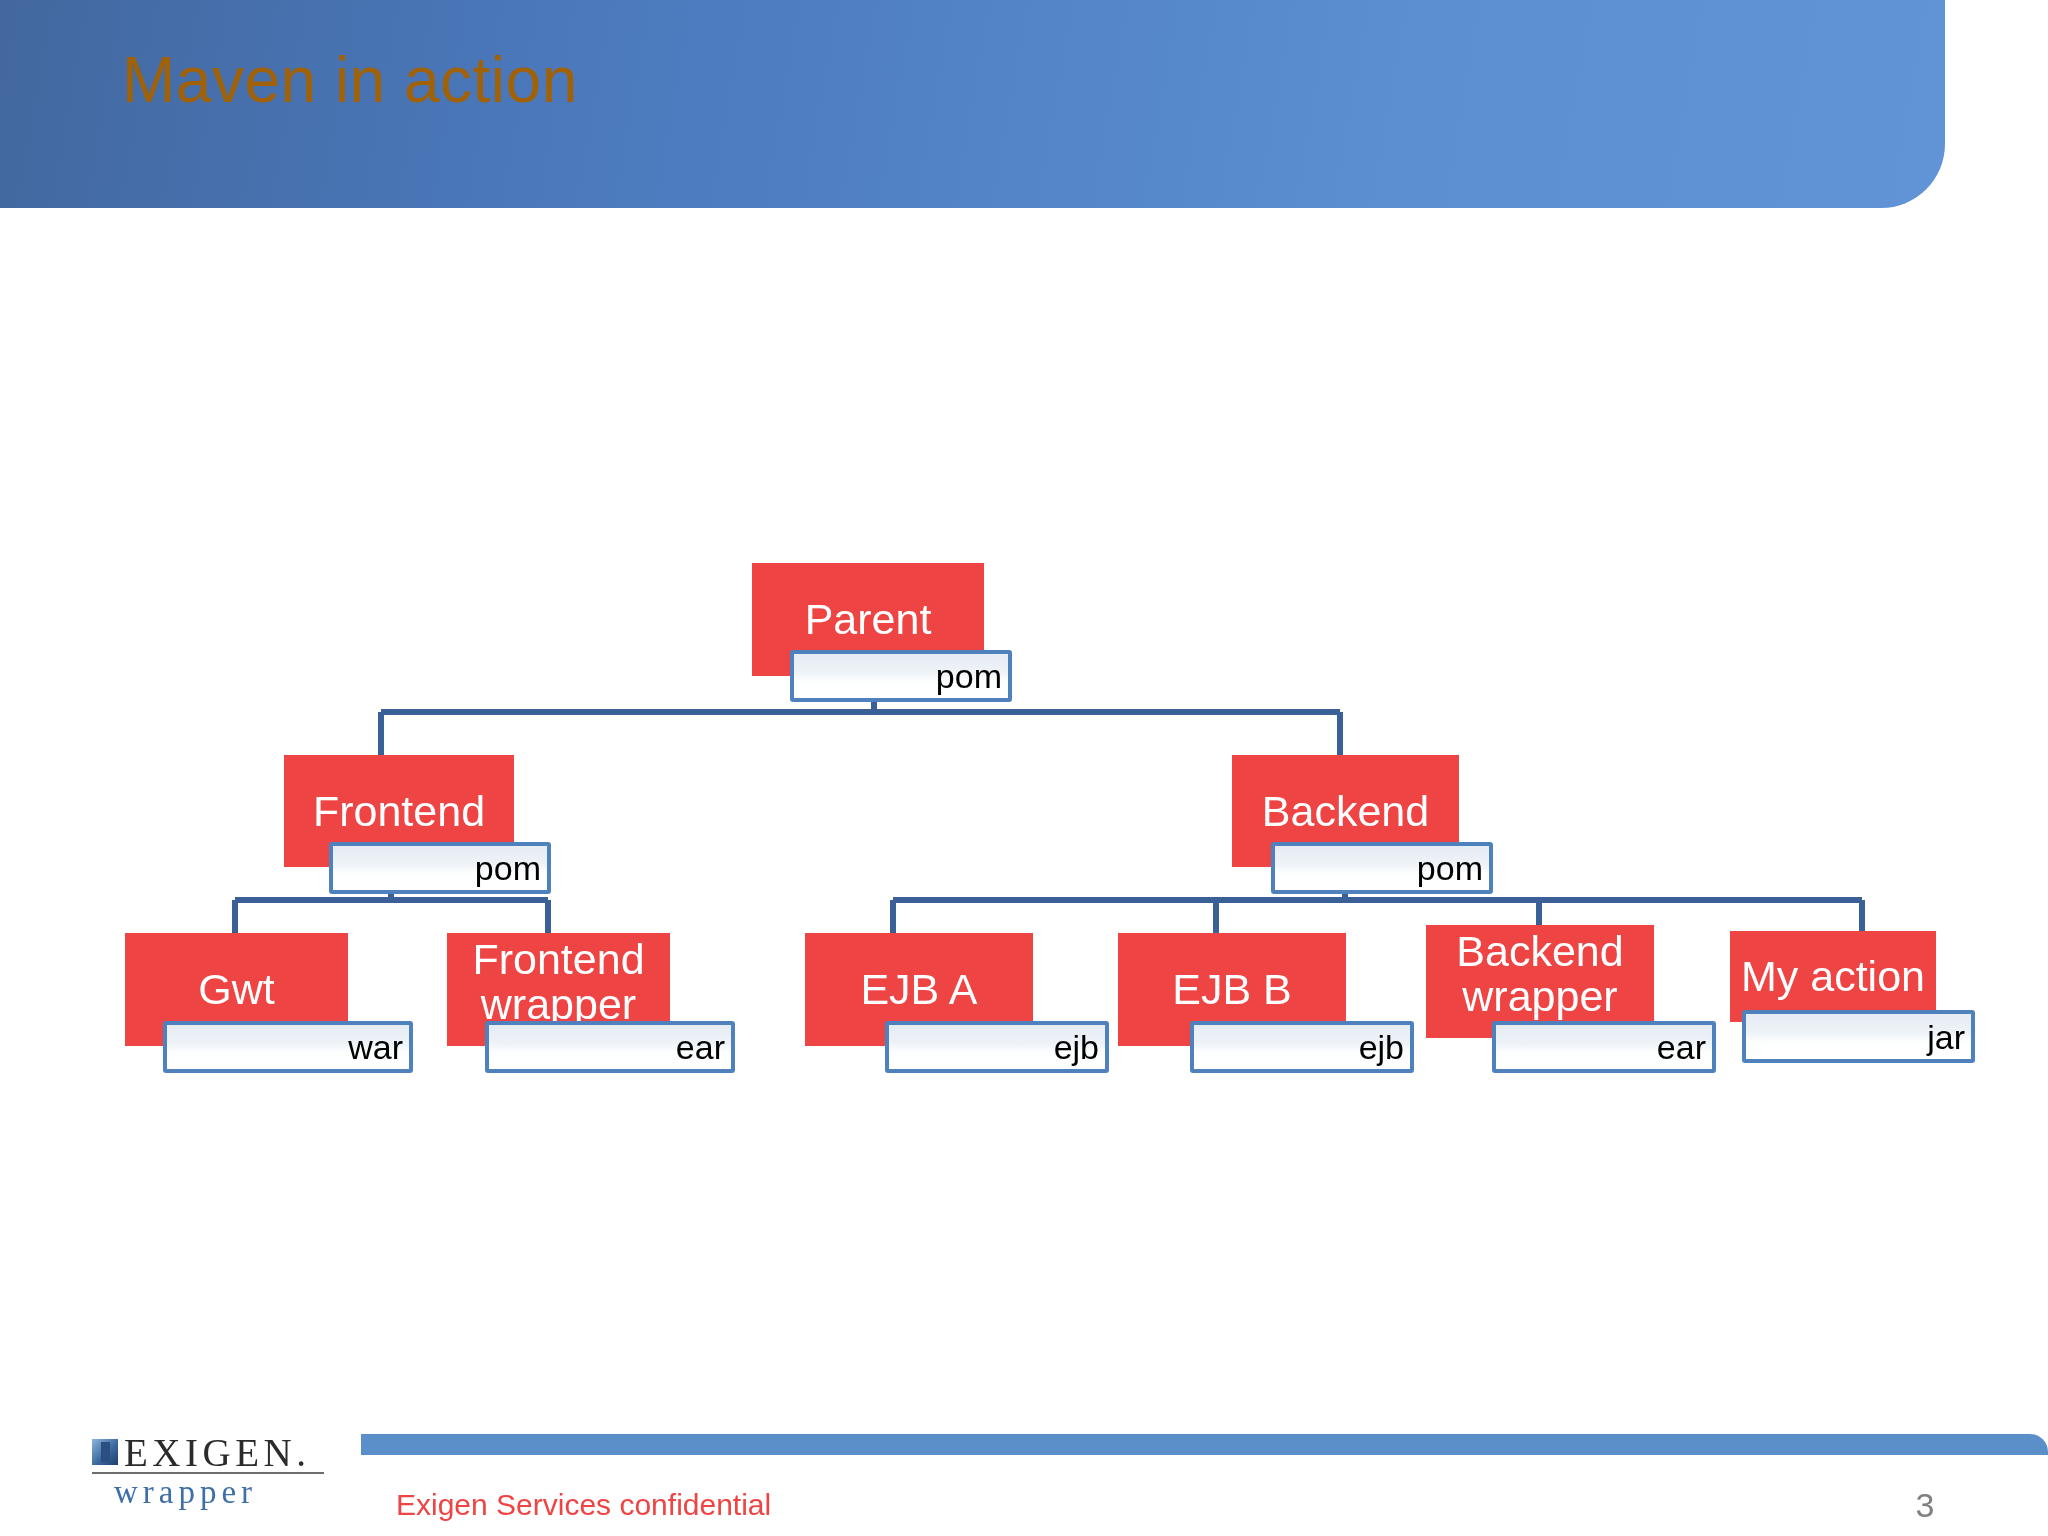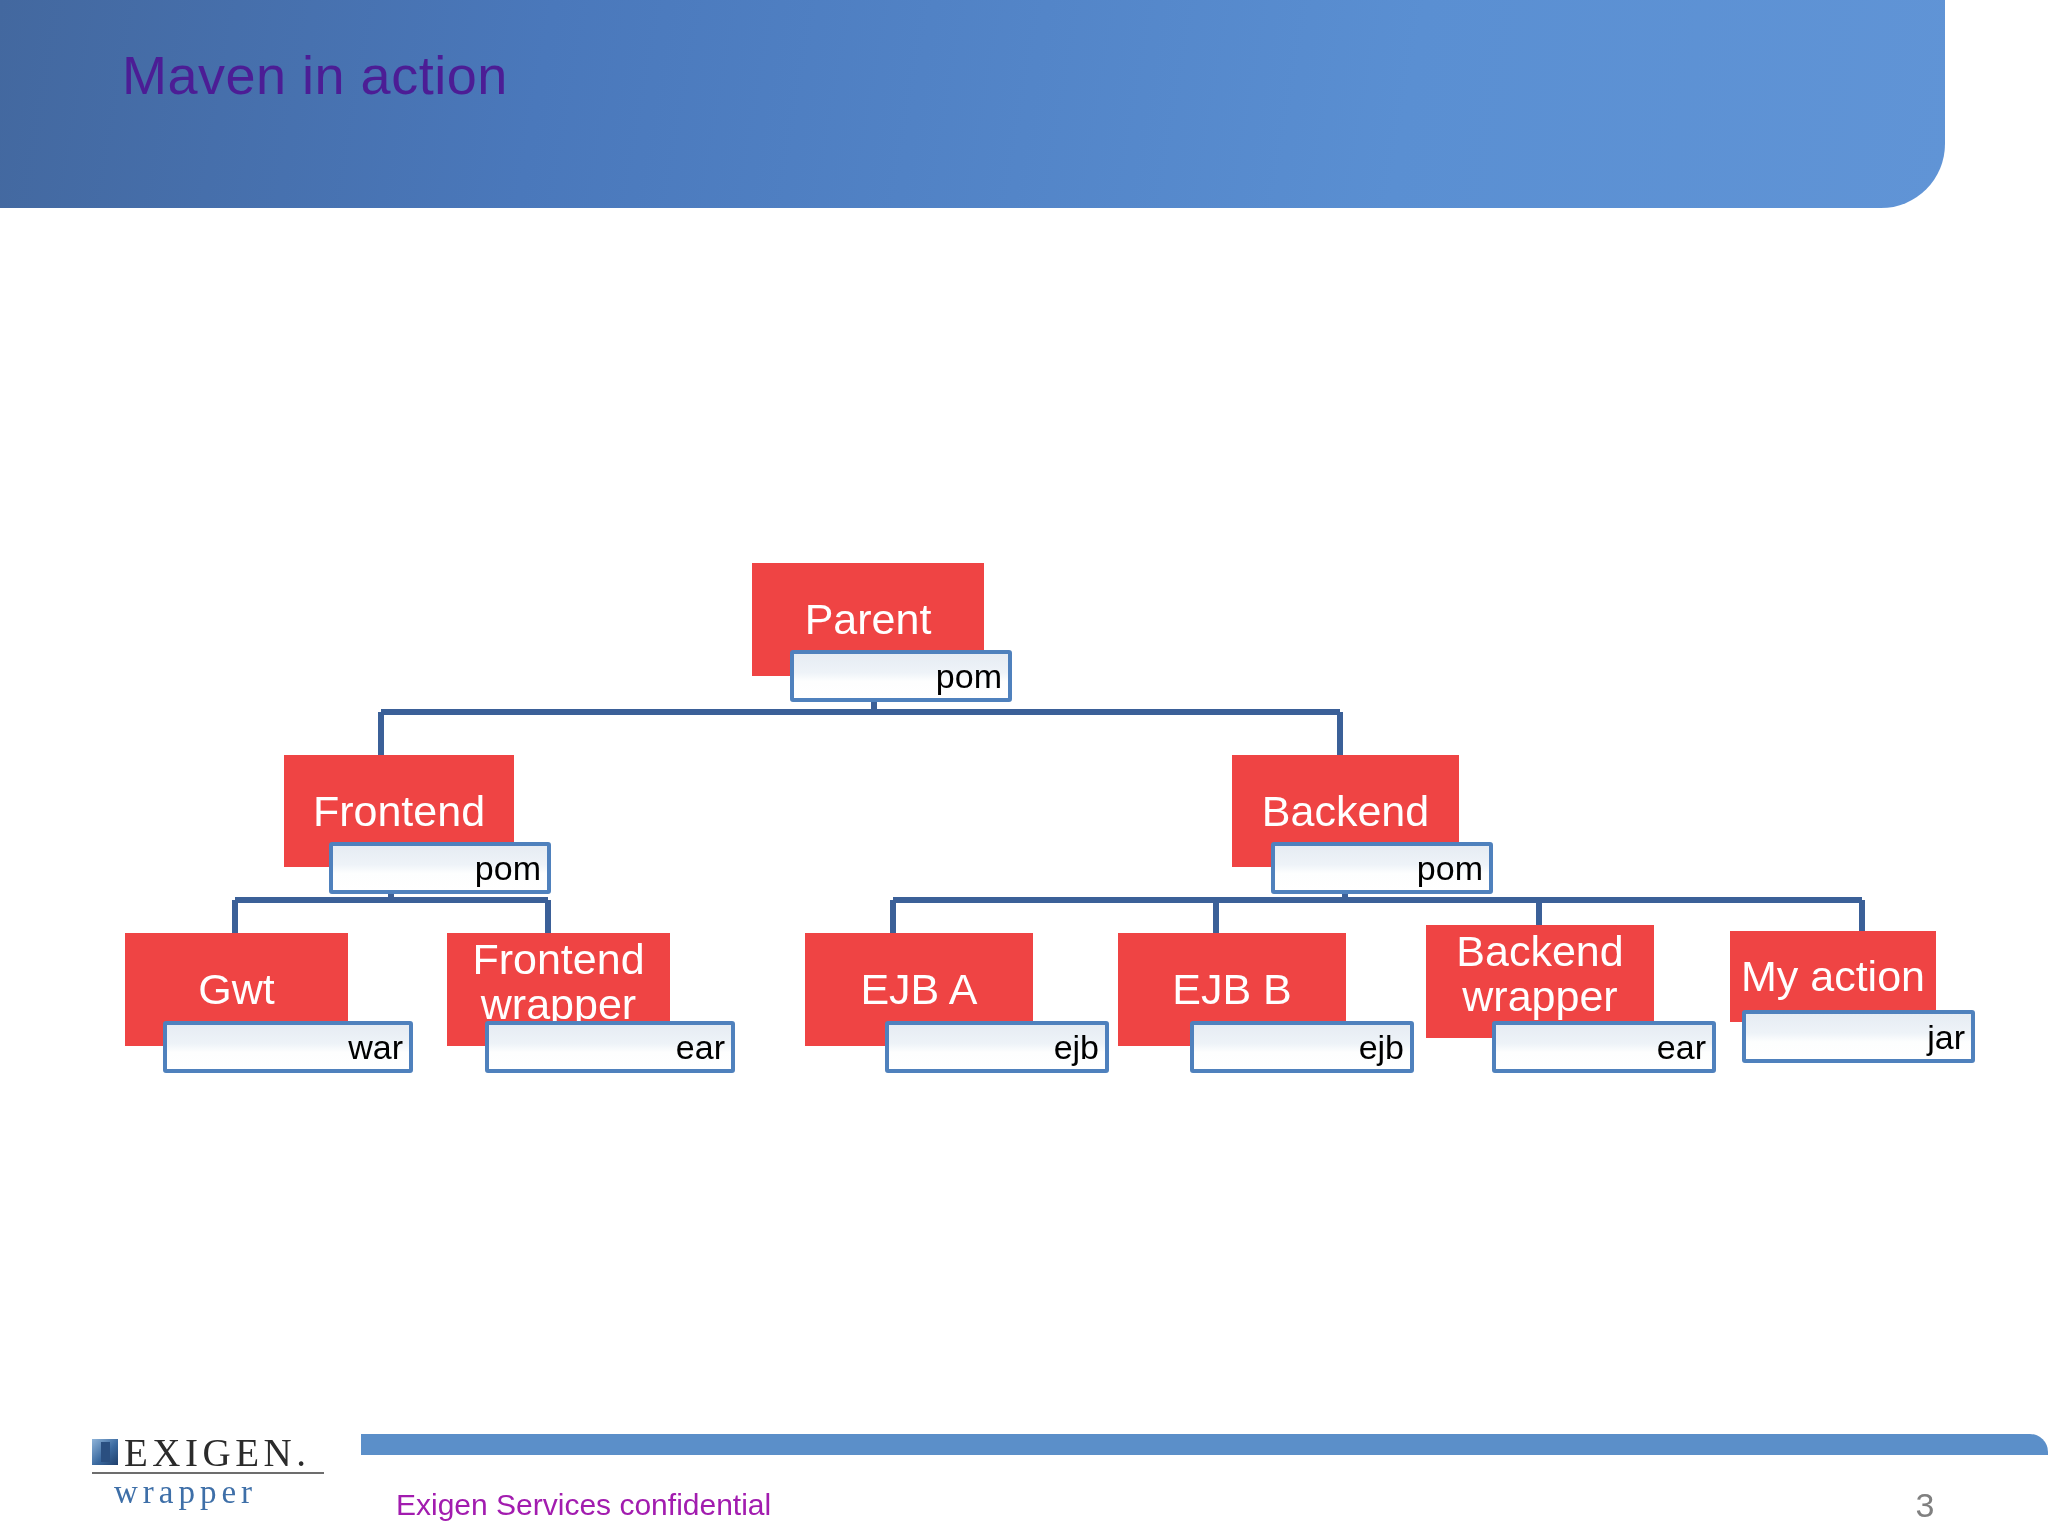--- a/index.html
+++ b/index.html
@@ -22,23 +22,23 @@
     top: 0;
     width: 1945px;
     height: 208px;
     background: linear-gradient(100deg, #43689f 0%, #4a78bb 28%, #5a8fd2 72%, #6094d6 100%);
     border-bottom-right-radius: 64px;
   }
   #slide-title {
     position: absolute;
     left: 122px;
     top: 46px;
-    font-size: 54px;
+    font-size: 64px;
     line-height: 1.08;
-    color: #4c1d95;
+    color: #a16207;
     letter-spacing: 0.5px;
     white-space: nowrap;
   }
 
   
   #diagram {
     position: absolute;
     left: 0;
     top: 0;
     width: 2048px;
@@ -106,21 +106,21 @@
     width: 1687px;
     height: 21px;
     background: #5b8fc9;
     border-top-right-radius: 18px;
   }
   #footer-note {
     position: absolute;
     left: 396px;
     top: 1488px;
     font-size: 30px;
-    color: #a21caf;
+    color: #ef4444;
     white-space: nowrap;
   }
   #page-number {
     position: absolute;
     left: 1880px;
     top: 1486px;
     width: 90px;
     text-align: center;
     font-size: 34px;
     color: #808080;

